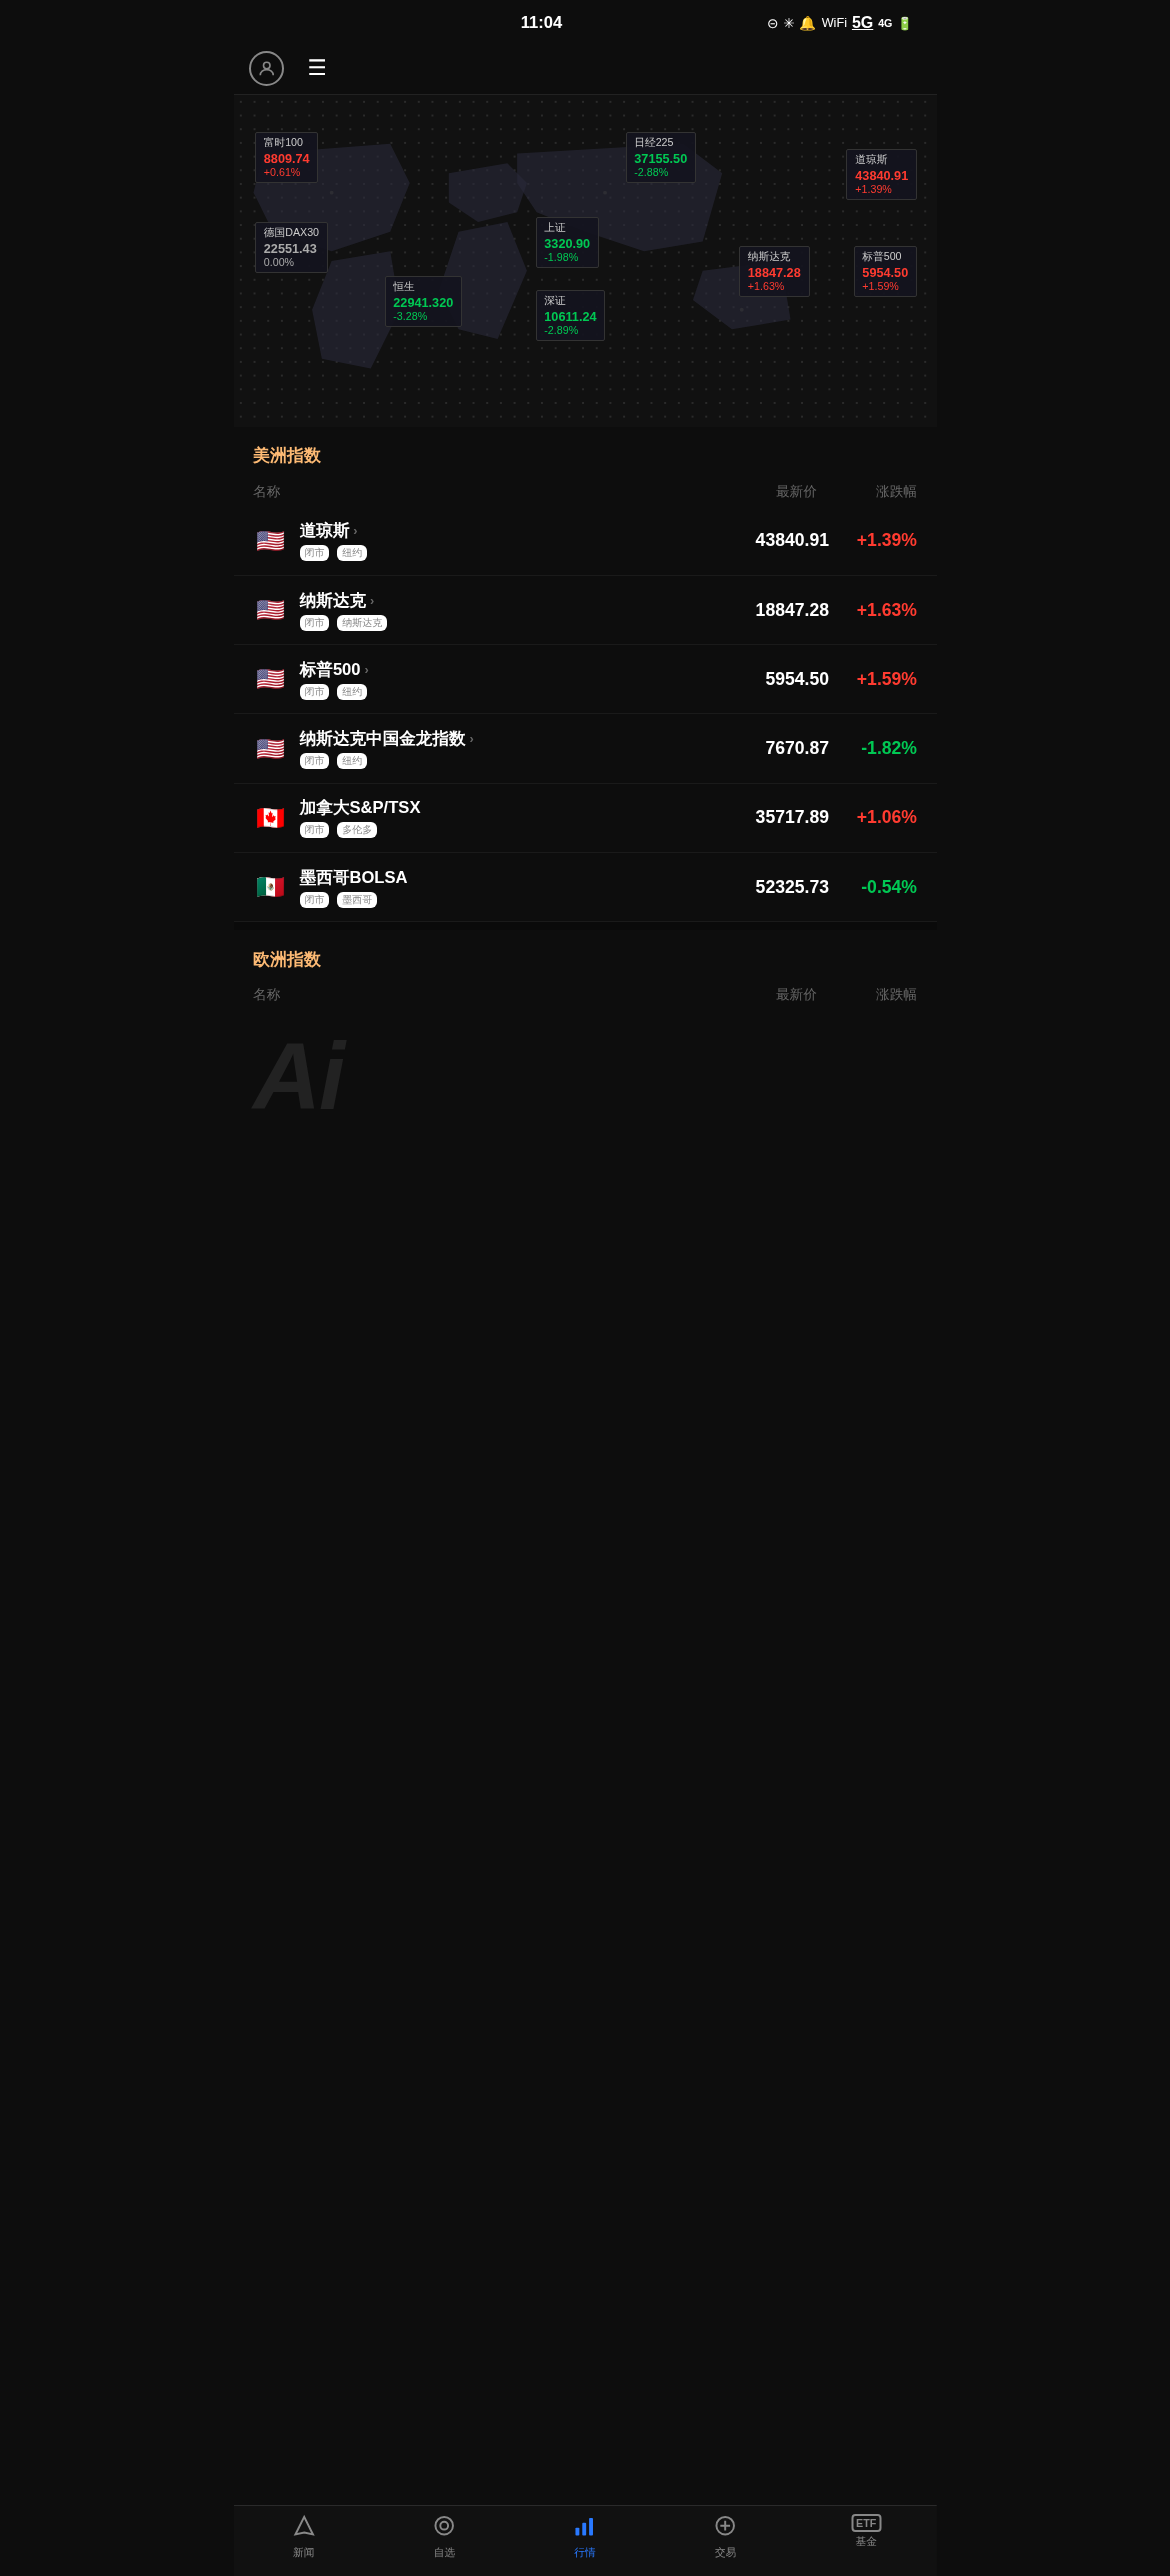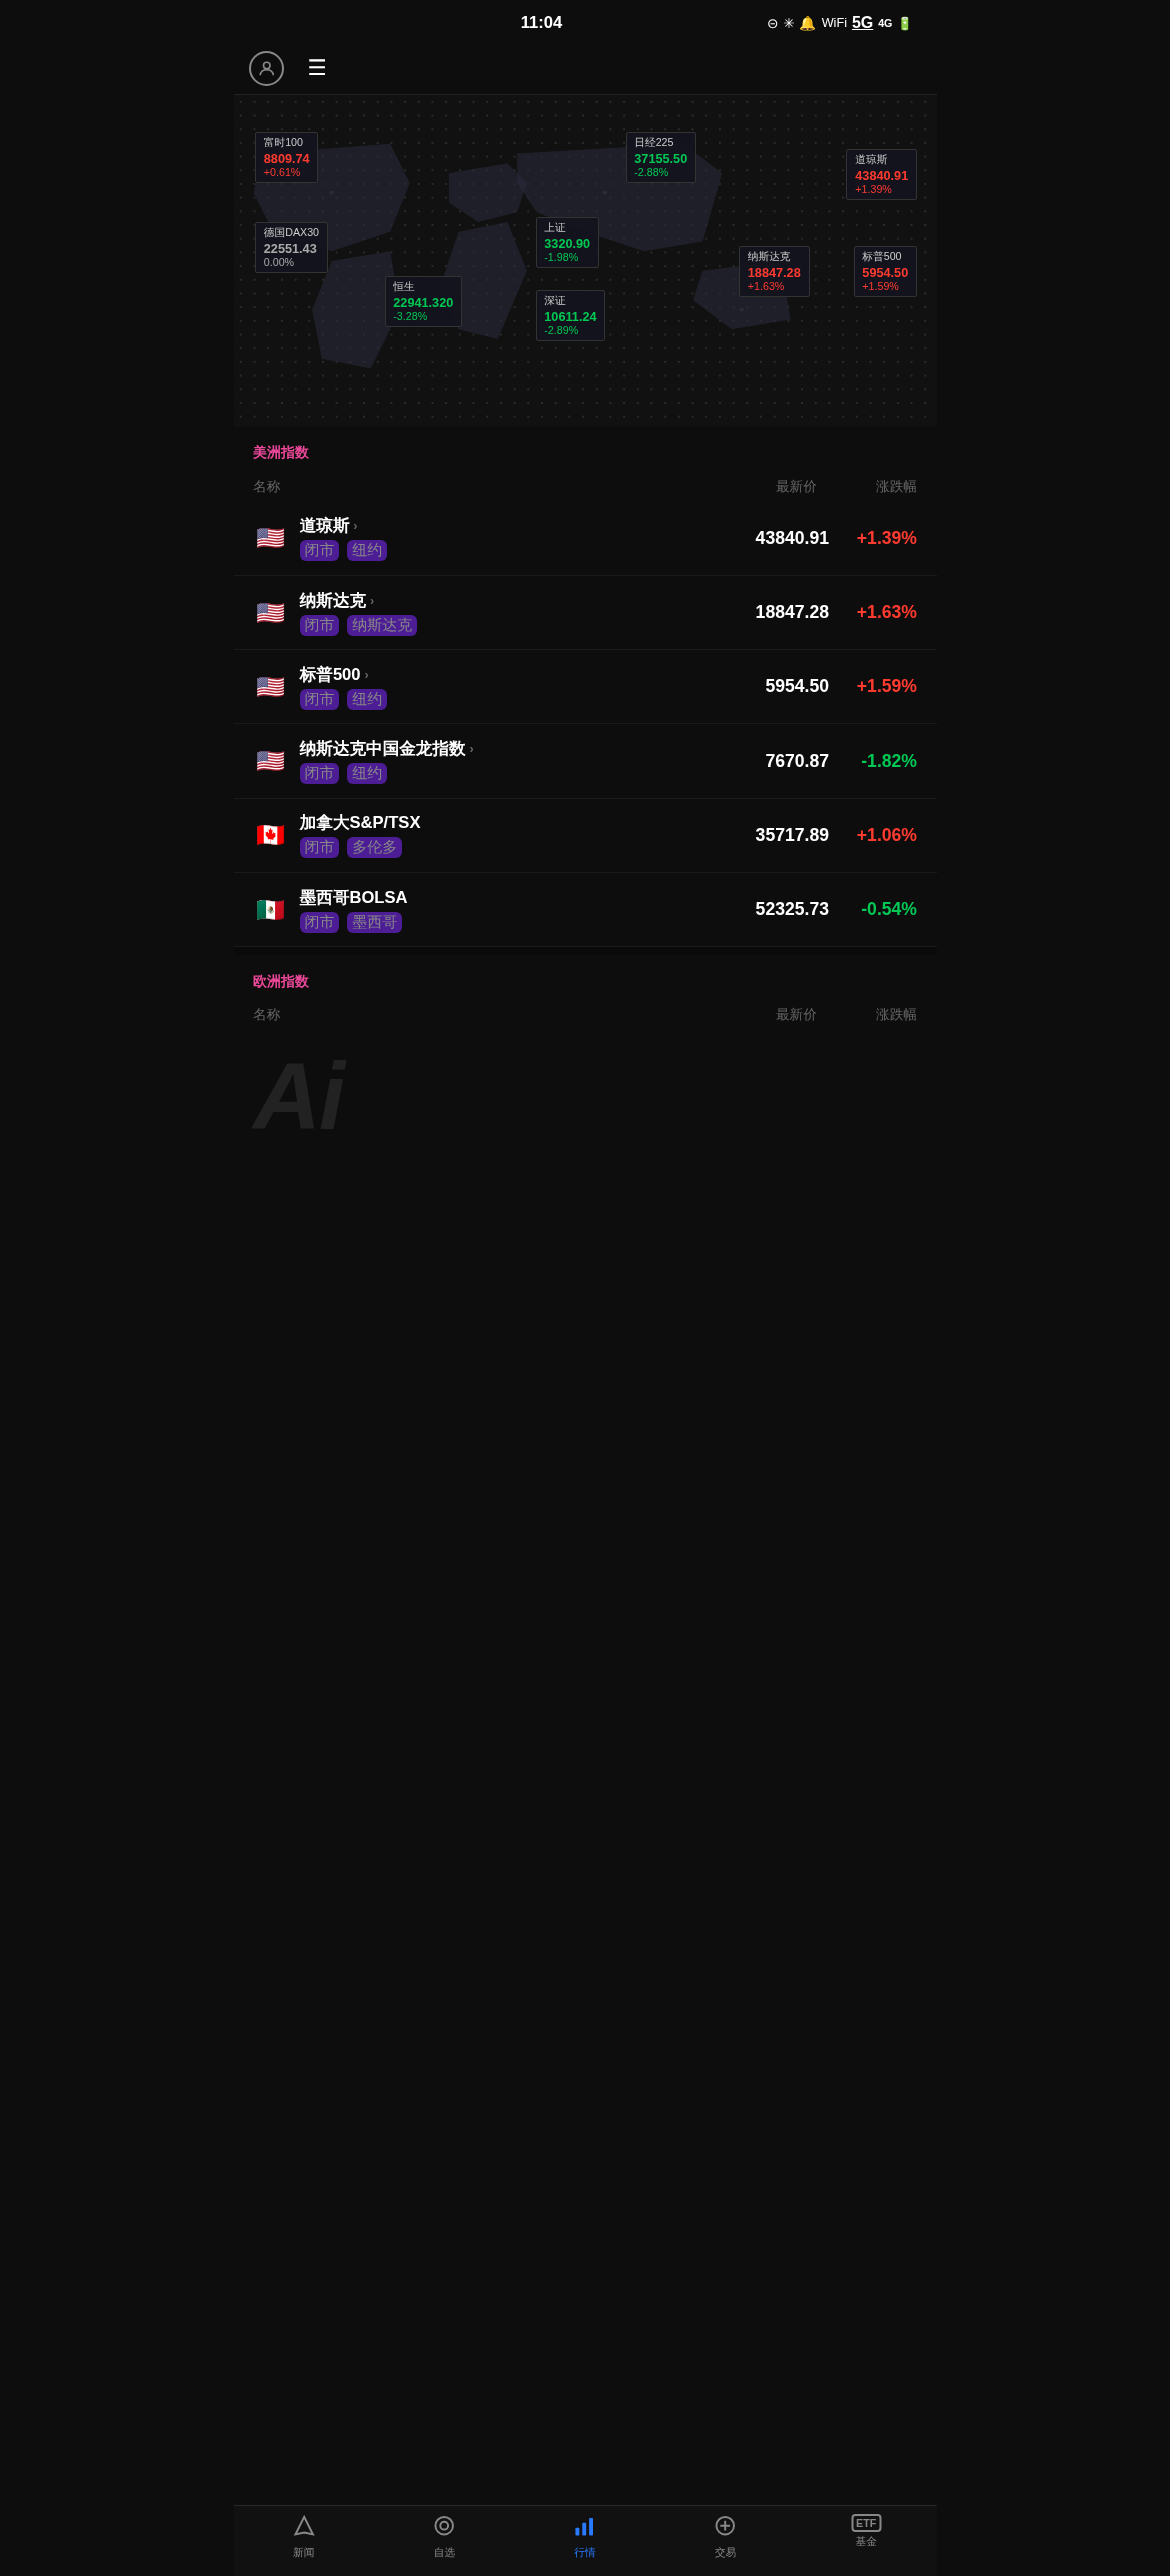--- a/index.html
+++ b/index.html
@@ -139,23 +139,23 @@
     .market-badge .badge-change { font-size: 10.7px; }
     .up { color: #ff3b30; }
     .down { color: #00c853; }
     .flat { color: #aaa; }
 
     
     .section {
       padding: 0;
     }
     .section-title {
-      font-size: 14px;
+      font-size: 17px;
       font-weight: 700;
-      color: #ec4899;
+      color: #fdba74;
       padding: 17.6px 19.5px 7.8px;
     }
     .section-header {
       display: flex;
       justify-content: space-between;
       padding: 7.8px 19.5px 5.9px;
       color: #666;
       font-size: 13.7px;
     }
     .section-divider {
@@ -196,23 +196,23 @@
     .market-row-name .chevron {
       color: #666;
       font-size: 12.7px;
     }
     .market-row-sub {
       display: flex;
       gap: 7.8px;
       margin-top: 2.9px;
     }
     .tag {
-      background: #4c1d95;
+      background: #ffffff;
       color: #888;
-      font-size: 15px;
+      font-size: 10px;
       padding: 1px 4.9px;
       border-radius: 6px;
     }
     .market-row-price {
       font-size: 17.6px;
       font-weight: 600;
       color: #fff;
       text-align: right;
       min-width: 107px;
     }

